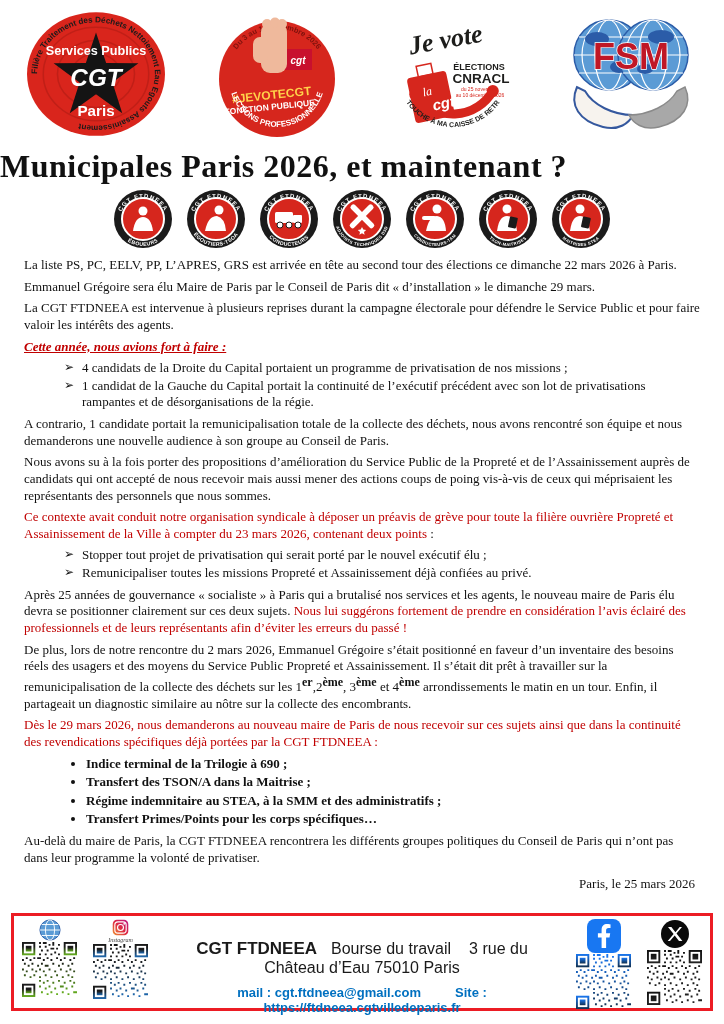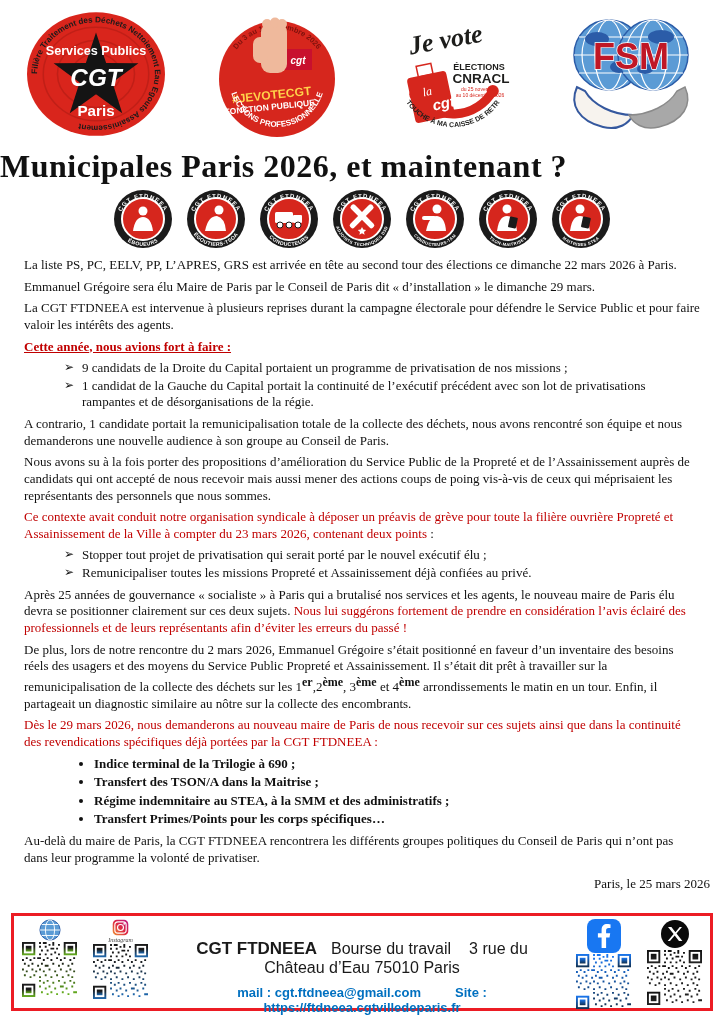--- a/index.html
+++ b/index.html
@@ -9,28 +9,28 @@
   .title{font-size:32px;font-weight:bold;margin:8px 0 4px;letter-spacing:.5px;}
   .badges-row{display:flex;justify-content:center;gap:13px;margin:4px 0 8px;}
   .badge{width:60px;height:60px;}
   .badge-top{font-family:"Liberation Sans",sans-serif;font-size:6px;font-weight:bold;fill:#fff;letter-spacing:1px;}
   .badge-bot{font-family:"Liberation Sans",sans-serif;font-size:5.2px;font-weight:bold;fill:#fff;letter-spacing:.4px;}
   .badge-bot.sm{font-size:4.2px;}
   .content{padding:0 24px;font-size:13px;line-height:1.28;}
   .content p{margin:5px 0;}
   .b{font-weight:normal;}
   .red{color:#C00000;}
-  .ru{color:#C00000;font-weight:bold;text-decoration:underline;}
+  .ru{color:#C00000;font-weight:bold;text-decoration:underline;font-style:italic;}
   sup{font-size:12px;font-weight:bold;}
   ul.arrow-list{list-style:none;margin:2px 0 5px;padding:0 0 0 40px;}
   ul.arrow-list li{position:relative;padding-left:18px;margin:1px 0;}
   ul.arrow-list li::before{content:"\27A2";position:absolute;left:0;top:0;font-size:12px;}
   ul.dot-list{margin:3px 0 5px;padding-left:62px;font-weight:bold;}
-  ul.dot-list li{margin:2px 8px;}
-  .date-line{text-align:right;padding-right:14px;margin-top:10px;font-size:13px;}
+  ul.dot-list li{margin:2px 0;}
+  .date-line{text-align:right;padding-right:29px;margin-top:10px;font-size:13px;}
   .footer{position:absolute;left:11px;right:11px;bottom:13px;height:98px;border:3px solid #EC1C24;
           background:#fff;box-sizing:border-box;display:flex;align-items:flex-start;gap:16px;padding:3px 8px;}
   .fcol{display:flex;flex-direction:column;align-items:center;gap:1px;}
   .qr{width:55px;height:55px;display:block;}
   .fcenter{flex:1;text-align:center;font-family:"Liberation Sans",sans-serif;padding-top:20px;}
   .fline1{font-size:16px;color:#1a1a1a;}
   .fline1 .org{font-weight:bold;font-size:17px;margin-right:14px;}
   .fline1 .venue{margin-right:18px;}
   .fline2{margin-top:8px;font-size:13px;font-weight:bold;color:#0070C0;}
   .fline2 .gap{display:inline-block;width:34px;}
@@ -286,21 +286,21 @@
       <text class="badge-bot sm" text-anchor="middle"><textPath href="#u7" xlink:href="#u7" startOffset="50%">MAITRISES STEA</textPath></text>
     </svg>
   </div>
 
   <main class="content">
     <p class="b">La liste PS, PC, EELV, PP, L’APRES, GRS est arrivée en tête au second tour des élections ce dimanche 22 mars 2026 à Paris.</p>
     <p class="b">Emmanuel Grégoire sera élu Maire de Paris par le Conseil de Paris dit « d’installation » le dimanche 29 mars.</p>
     <p>La CGT FTDNEEA est intervenue à plusieurs reprises durant la campagne électorale pour défendre le Service Public et pour faire valoir les intérêts des agents.</p>
     <p class="ru">Cette année, nous avions fort à faire :</p>
     <ul class="arrow-list">
-      <li>9 candidats de la Droite du Capital portaient un programme de privatisation de nos missions ;</li>
+      <li>4 candidats de la Droite du Capital portaient un programme de privatisation de nos missions ;</li>
       <li>1 candidat de la Gauche du Capital portait la continuité de l’exécutif précédent avec son lot de privatisations rampantes et de désorganisations de la régie.</li>
     </ul>
     <p>A contrario, 1 candidate portait la remunicipalisation totale de la collecte des déchets, nous avons rencontré son équipe et nous demanderons une nouvelle audience à son groupe au Conseil de Paris.</p>
     <p>Nous avons su à la fois porter des propositions d’amélioration du Service Public de la Propreté et de l’Assainissement auprès de candidats qui ont accepté de nous recevoir mais aussi mener des actions coups de poing vis-à-vis de ceux qui méprisaient les représentants des personnels que nous sommes.</p>
     <p>
       <span class="b red">Ce contexte avait conduit notre organisation syndicale à déposer un préavis de grève pour toute la filière ouvrière Propreté et Assainissement de la Ville à compter du 23 mars 2026, contenant deux points</span><span class="b"> :</span>
     </p>
     <ul class="arrow-list">
       <li>Stopper tout projet de privatisation qui serait porté par le nouvel exécutif élu ;</li>
       <li>Remunicipaliser toutes les missions Propreté et Assainissement déjà confiées au privé.</li>

